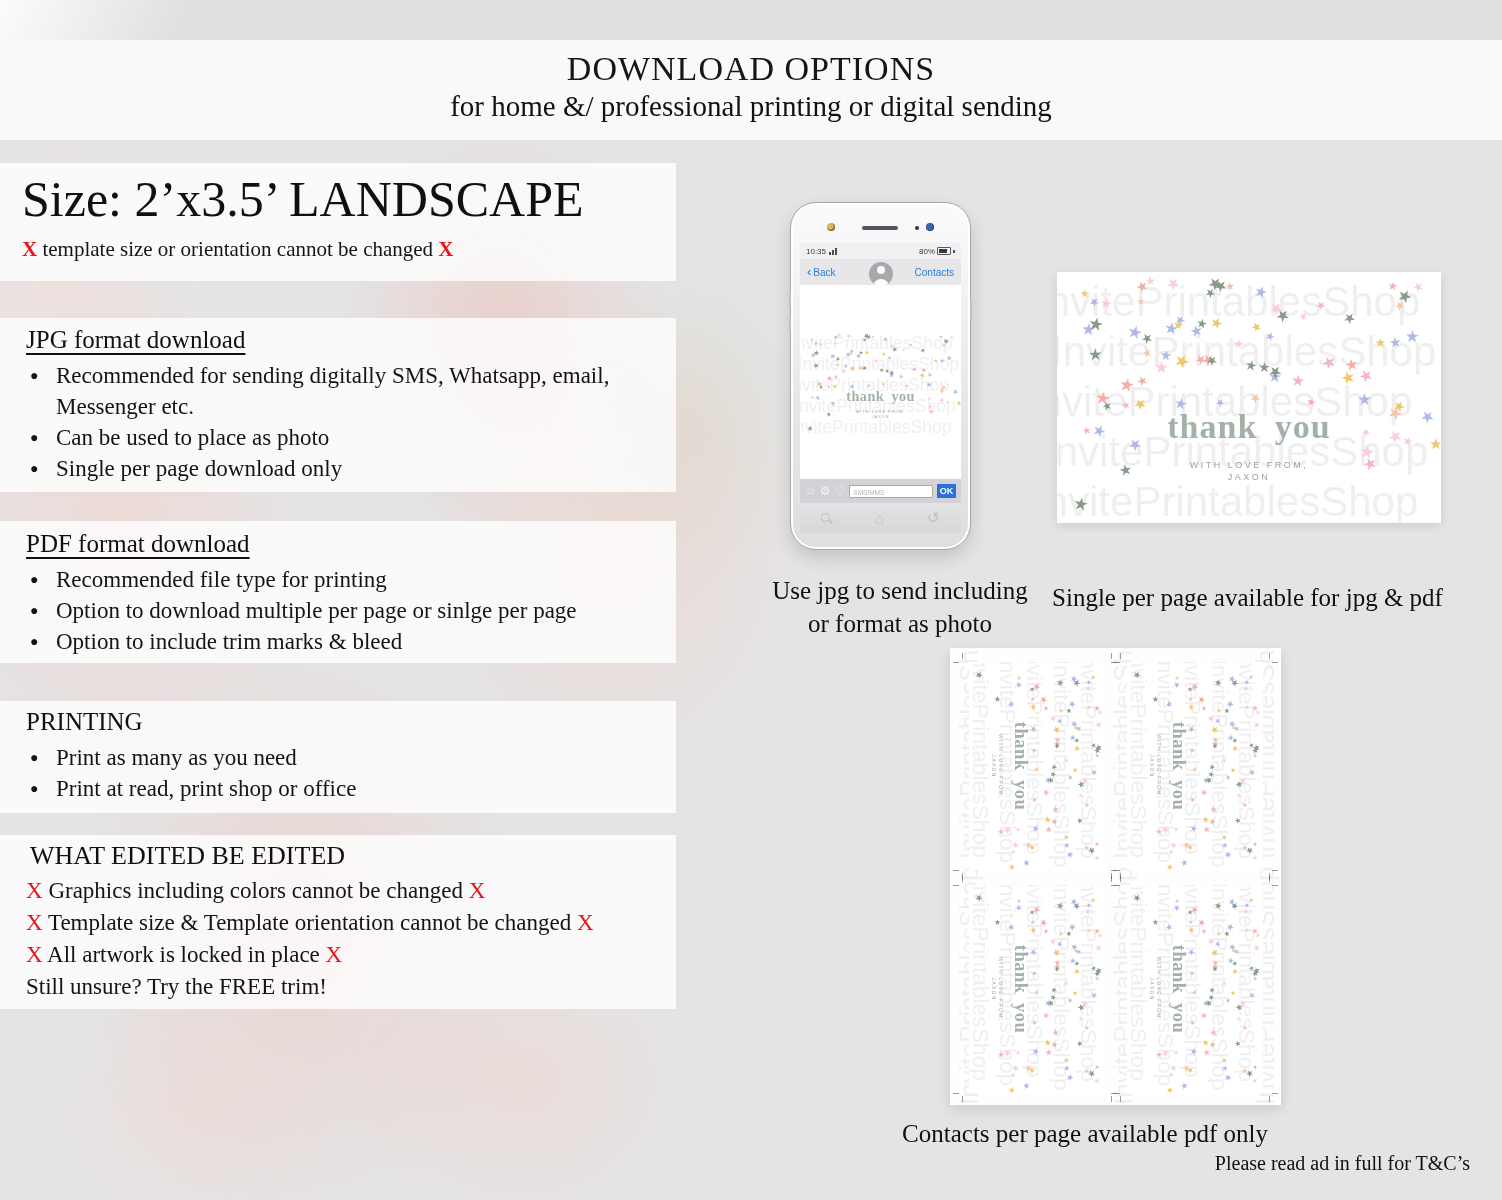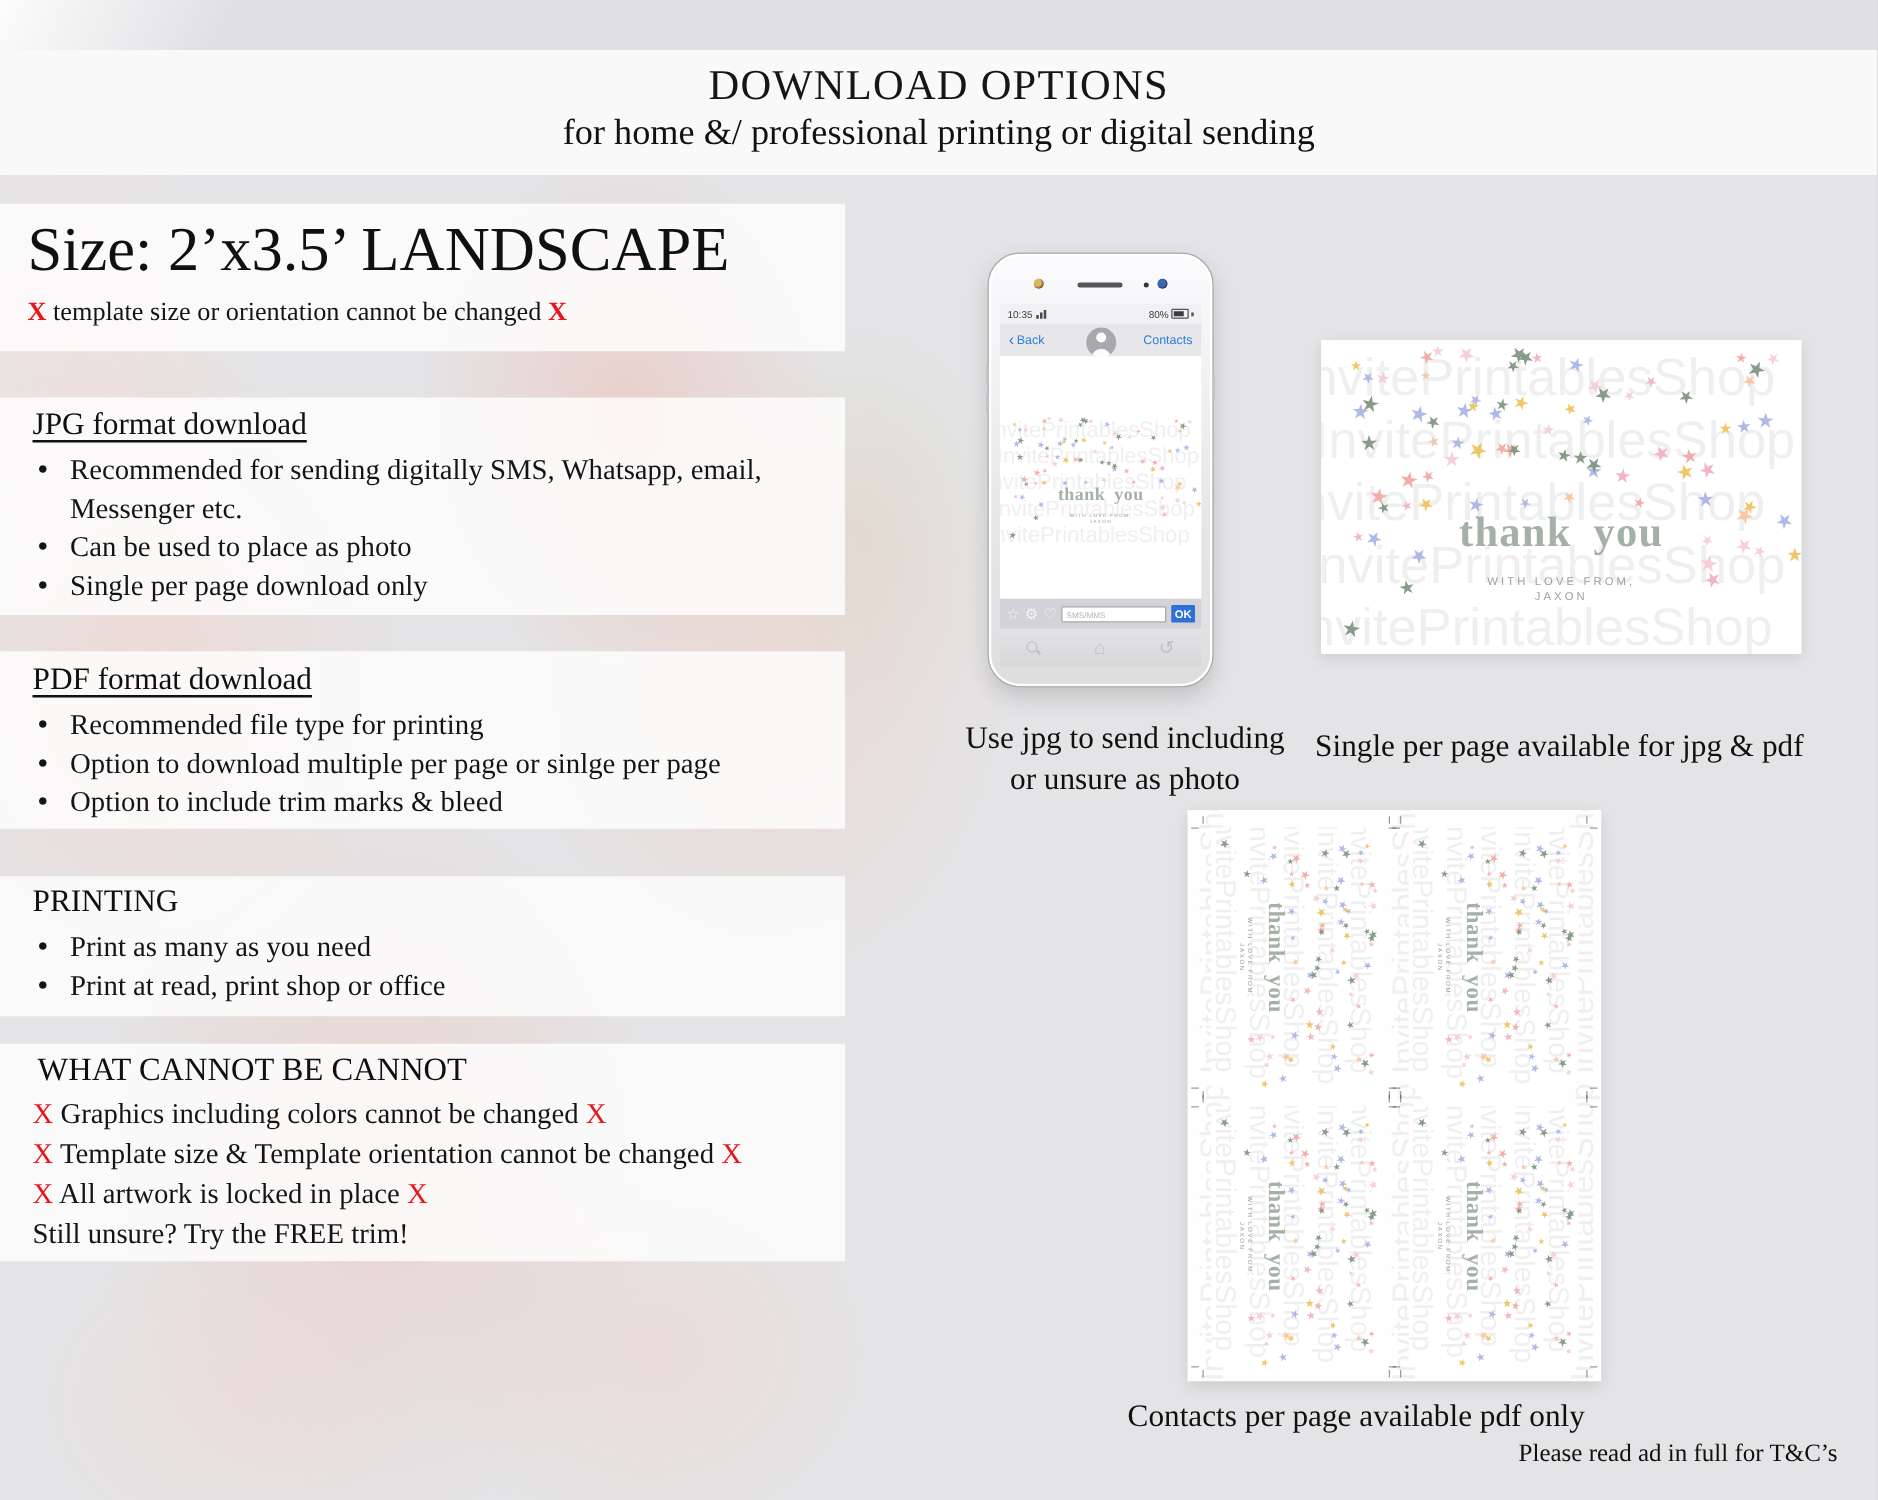--- a/index.html
+++ b/index.html
@@ -198,21 +198,21 @@
           <span class="li-text">Print as many as you need</span>
         </li>
       <li>
           <span class="bullet">●</span>
           <span class="li-text">Print at read, print shop or office</span>
         </li>
     </ul>
   </div>
 
   <div class="band edited-band">
-    <h3>WHAT CANNOT BE CANNOT</h3>
+    <h3>WHAT EDITED BE EDITED</h3>
     <div class="edited-line">
       <span class="rx">X</span>
       <span>Graphics including colors cannot be changed</span>
       <span class="rx">X</span>
     </div>
     <div class="edited-line">
       <span class="rx">X</span>
       <span>Template size &amp; Template orientation cannot be changed</span>
       <span class="rx">X</span>
     </div>
@@ -858,18 +858,18 @@
       <div class="tick" style="left: 322px; top: 237px; width: 6px; height: 1px;"></div>
       <div class="tick" style="left: 319px; top: 228px; width: 1px; height: 6px;"></div>
       <div class="tick" style="left: 161px; top: 445px; width: 6px; height: 1px;"></div>
       <div class="tick" style="left: 170px; top: 448px; width: 1px; height: 6px;"></div>
       <div class="tick" style="left: 322px; top: 445px; width: 6px; height: 1px;"></div>
       <div class="tick" style="left: 319px; top: 448px; width: 1px; height: 6px;"></div>
     </div>
 
   <div class="caption cap-phone">
     <div>Use jpg to send including</div>
-    <div>or unsure as photo</div>
+    <div>or format as photo</div>
   </div>
   <div class="caption cap-single">Single per page available for jpg &amp; pdf</div>
   <div class="caption cap-multi">Contacts per page available pdf only</div>
   <div class="terms">Please read ad in full for T&amp;C’s</div>
 </div>
 
 </body></html>

